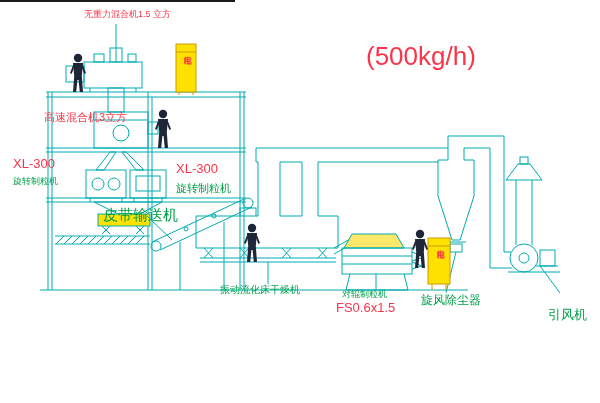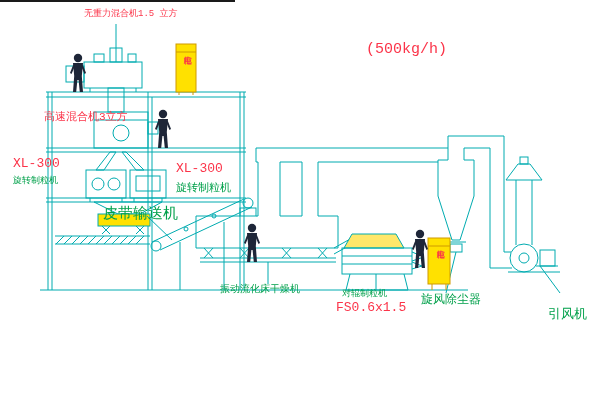--- a/index.html
+++ b/index.html
@@ -1,18 +1,18 @@
 <!DOCTYPE html>
 <html><head>
 <meta charset="utf-8">
 <style>
   html,body{margin:0;padding:0;background:#fff;}
   .canvas{
     position:relative;width:600px;height:403px;background:#ffffff;
-    overflow:hidden;font-family:Liberation Mono, monospace;
+    overflow:hidden;font-family:Liberation Sans, sans-serif;
   }
   .canvas svg{position:absolute;left:0;top:0;}
   .lbl{position:absolute;white-space:nowrap;line-height:1.1;}
   .red{color:#fb3449;}
   .green{color:#00a04a;}
   .v{writing-mode:vertical-rl;text-orientation:upright;letter-spacing:1px;}
   .top-edge{position:absolute;left:0;top:0;width:235px;height:2px;background:#1a1a1a;}
 </style>
 </head>
 <body>
@@ -175,21 +175,21 @@
           <use href="#person" x="252" y="262"></use>
         </g>
       <g>
           <use href="#person" x="420" y="268"></use>
         </g>
     </g>
   </svg>
 
   <div class="lbl red" style="left:84px;top:10px;font-size:9px">无重力混合机1.5 立方</div>
 
-  <div class="lbl red" style="left:366px;top:42px;font-size:15px;font-weight:400">(500kg/h)</div>
+  <div class="lbl red" style="left:366px;top:42px;font-size:26px;font-weight:400">(500kg/h)</div>
 
   <div class="lbl red" style="left:44px;top:111px;font-size:11px">高速混合机3立方</div>
 
   <div class="lbl red" style="left:13px;top:157px;font-size:13px">XL-300</div>
   <div class="lbl green" style="left:13px;top:177px;font-size:9px">旋转制粒机</div>
 
   <div class="lbl red" style="left:176px;top:162px;font-size:13px">XL-300</div>
   <div class="lbl green" style="left:176px;top:182px;font-size:11px">旋转制粒机</div>
 
   <div class="lbl green" style="left:103px;top:207px;font-size:15px">皮带输送机</div>

